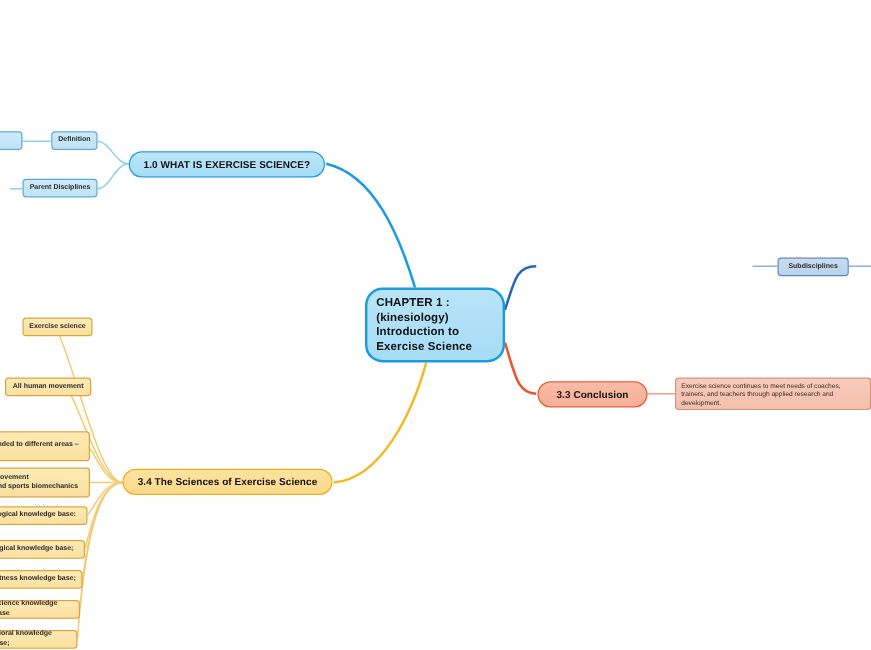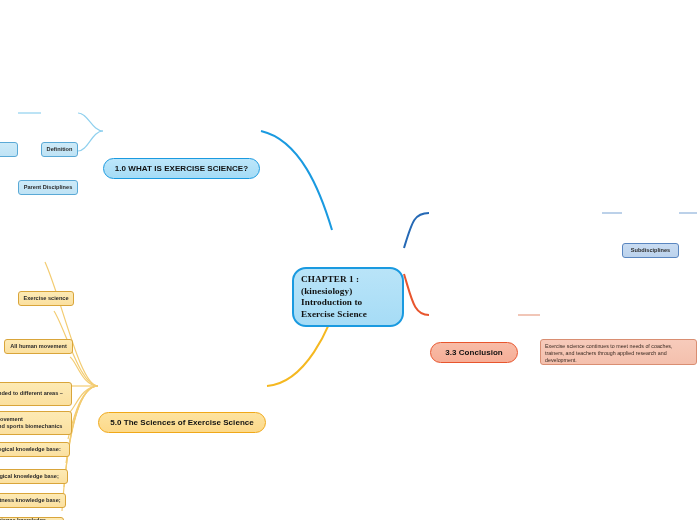--- a/index.html
+++ b/index.html
@@ -27,41 +27,39 @@
     pointer-events: none;
   }
   .node {
     position: absolute;
     box-sizing: border-box;
     display: flex;
     align-items: center;
     justify-content: center;
     text-align: center;
     white-space: pre-line;
-    margin-top: 37px;
   }
 
   
   .central {
     left: 292px;
     top: 230px;
     width: 112px;
     height: 60px;
     border: 2px solid #1a9ae0;
     border-radius: 14px;
     background: linear-gradient(#b9e4f8, #a6dcf6);
     color: #111111;
     font-size: 9.2px;
     font-weight: bold;
     line-height: 11.5px;
     letter-spacing: 0.1px;
     justify-content: flex-start;
     text-align: left;
     padding: 0 7px;
-    font-family: Liberation Serif, serif;
   }
 
   
   .branch {
     border-radius: 11px;
     font-size: 8px;
     font-weight: bold;
     color: #111111;
     letter-spacing: 0.05px;
     padding: 0 9px;
@@ -172,21 +170,21 @@
     <path d="M 98 386 C 76 386 68 446 64 487" fill="none" stroke="#f3cc72" stroke-width="1.2"></path>
     <path d="M 98 386 C 74 386 66 456 62 511" fill="none" stroke="#f3cc72" stroke-width="1.2"></path>
   </svg>
 
   <div class="node central">CHAPTER 1 :
 (kinesiology)
 Introduction to
 Exercise Science</div>
 
   <div class="node branch branch-blue-light">1.0 WHAT IS EXERCISE SCIENCE?</div>
-  <div class="node branch branch-yellow">5.0 The Sciences of Exercise Science</div>
+  <div class="node branch branch-yellow">3.4 The Sciences of Exercise Science</div>
   <div class="node branch branch-orange">3.3 Conclusion</div>
 
   <div class="node leaf leaf-blue" style="left:41px; top:105px; width:37px; height:15px;">Definition</div>
   <div class="node leaf leaf-blue" style="left:18px; top:143px; width:60px; height:15px;">Parent Disciplines</div>
   <div class="node leaf leaf-blue leaf-left" style="left:-18px; top:105px; width:36px; height:15px;">med</div>
 
   <div class="node leaf leaf-blue-steel" style="left:622px; top:206px; width:57px; height:15px;">Subdisciplines</div>
 
   <div class="node leaf leaf-peach" style="left:540px; top:302px; width:157px; height:26px;">Exercise science continues to meet needs of coaches, trainers, and teachers through applied research and development.</div>
 

